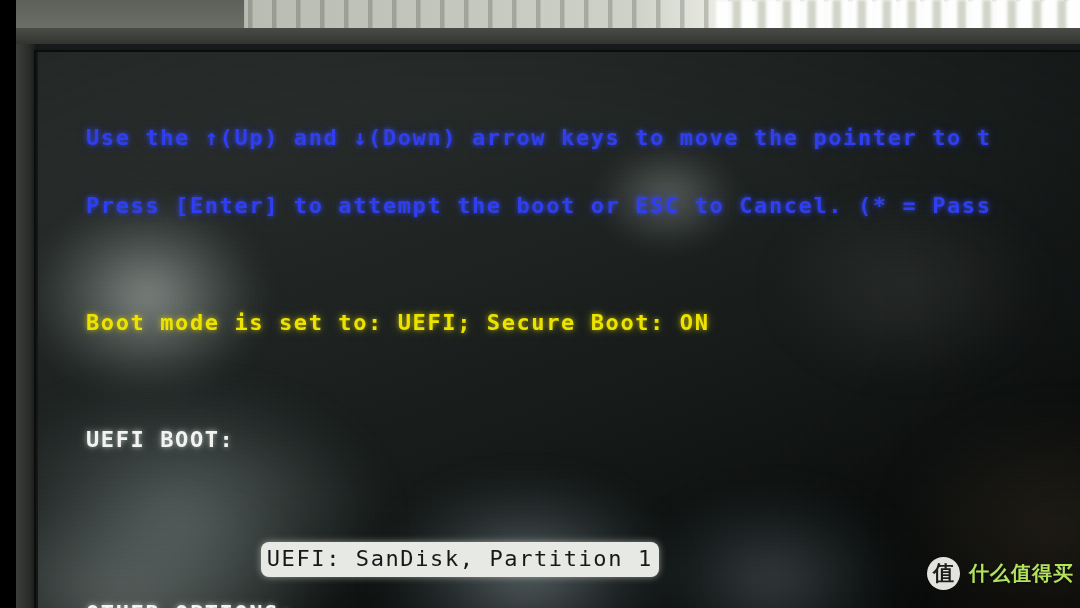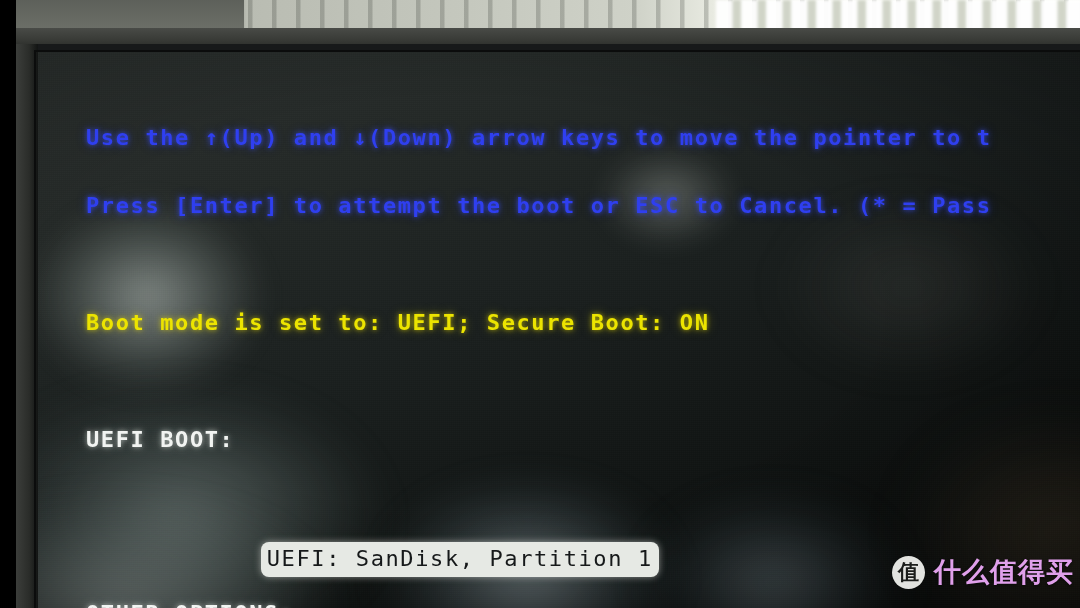--- a/index.html
+++ b/index.html
@@ -257,23 +257,23 @@
     border-radius: 50%;
     background: #f3f4f0;
     color: #1d1f1c;
     font-family: "DejaVu Sans", "Liberation Sans", sans-serif;
     font-size: 21px;
     font-weight: bold;
     line-height: 33px;
     text-align: center;
   }
   .wm-text {
-    color: #f0abfc;
+    color: #bef264;
     font-family: "DejaVu Sans", "Liberation Sans", sans-serif;
-    font-size: 27px;
+    font-size: 20px;
     font-weight: bold;
     letter-spacing: 1px;
     text-shadow: 0 1px 3px rgba(0,0,0,0.6);
   }
 </style>
 </head>
 <body>
 
 <div id="photo">
 

